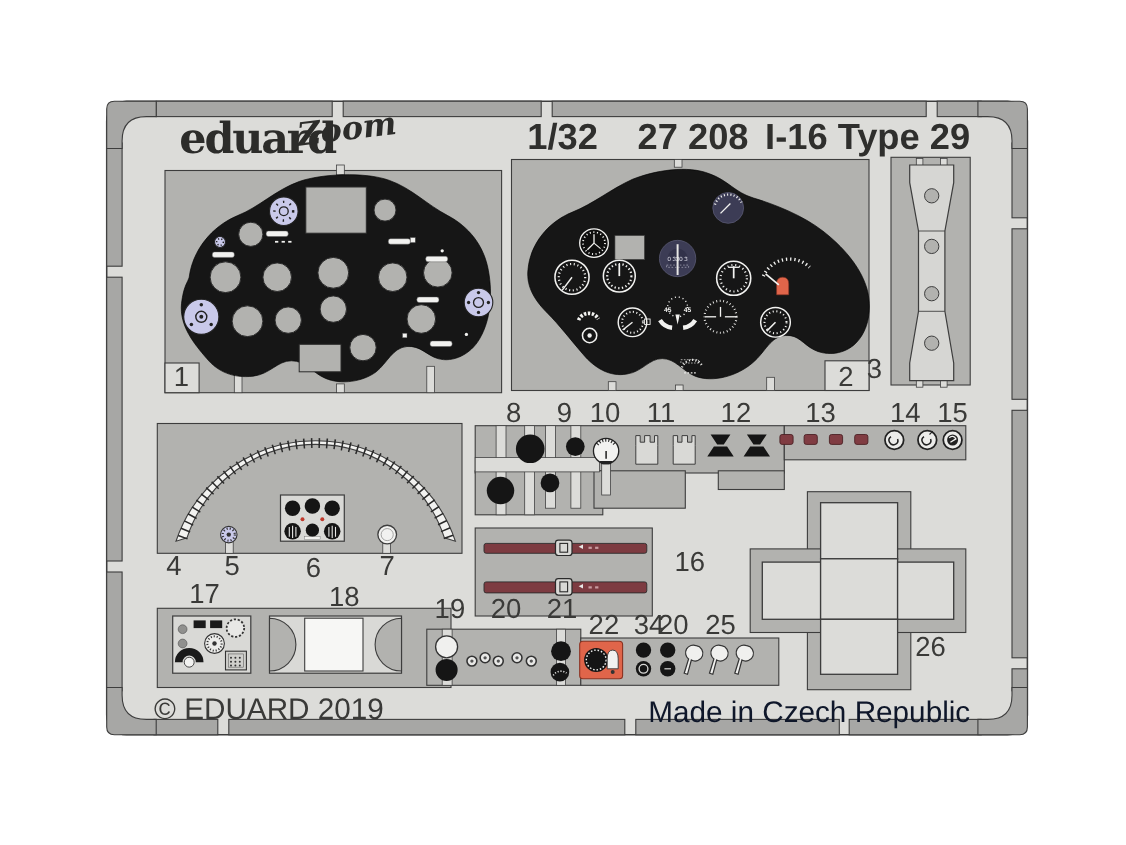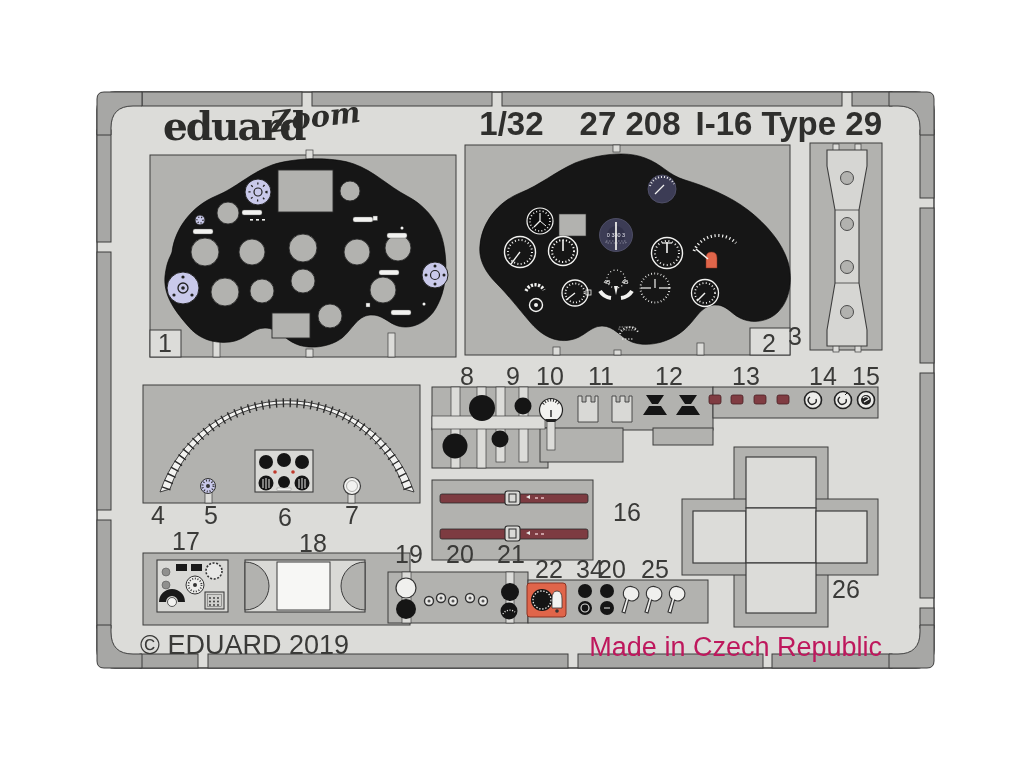--- a/index.html
+++ b/index.html
@@ -9,21 +9,21 @@
   .txt{position:absolute;color:#333331;}
   .brand{left:163px;top:103px;font-family:"DejaVu Serif",serif;font-weight:bold;
          font-size:39px;letter-spacing:-2px;color:#2c2c2a;}
   .zoomlogo{left:270px;top:100px;font-family:"DejaVu Serif",serif;font-style:italic;
          font-weight:bold;font-size:29px;color:#2c2c2a;transform:rotate(-7deg);}
   .hdr-right{position:absolute;right:142px;top:105px;display:flex;align-items:baseline;
          font-weight:bold;font-size:33px;color:#2f2f2d;}
   .hdr-right .gap1{width:36px;}
   .hdr-right .gap2{width:15px;}
   .footer-left{left:140px;top:630px;font-size:27px;color:#3a3a38;}
-  .footer-right{position:absolute;right:142px;top:632px;font-size:27px;color:#be185d;}
+  .footer-right{position:absolute;right:142px;top:632px;font-size:27px;color:#0f172a;}
   .pn{position:absolute;transform:translate(-50%,-50%);font-size:25px;color:#3a3a38;}
 </style>
 </head>
 <body>
 
 <div class="stage">
 
 <svg width="1024" height="768" viewBox="0 0 1024 768">
 
   <g>

